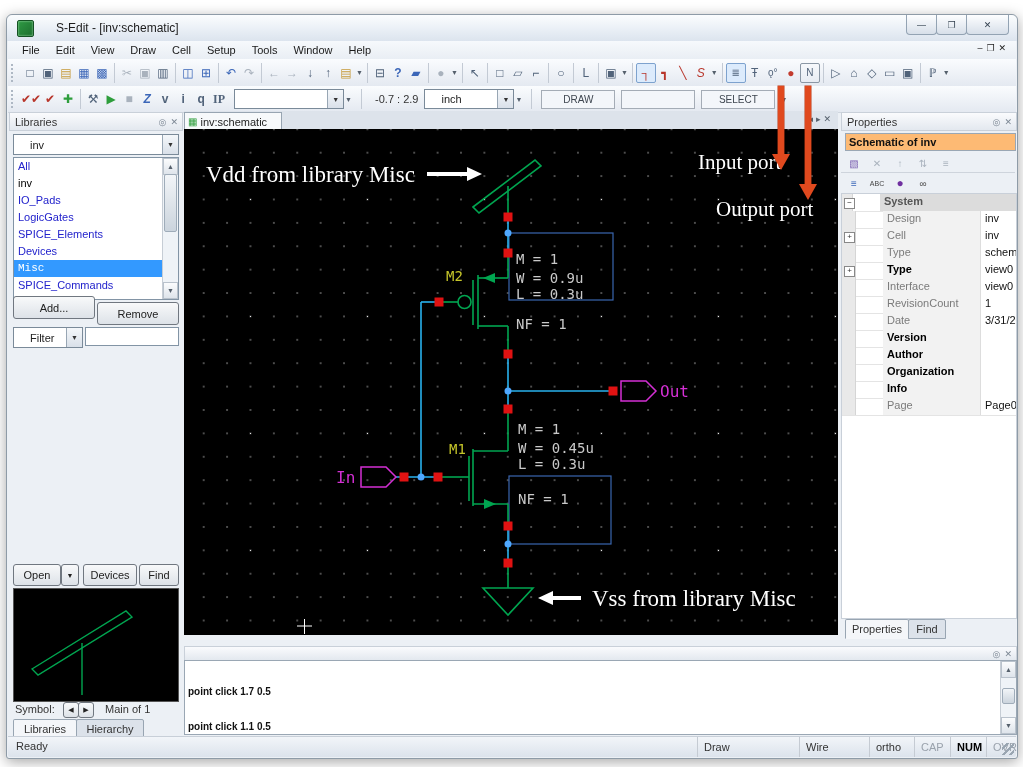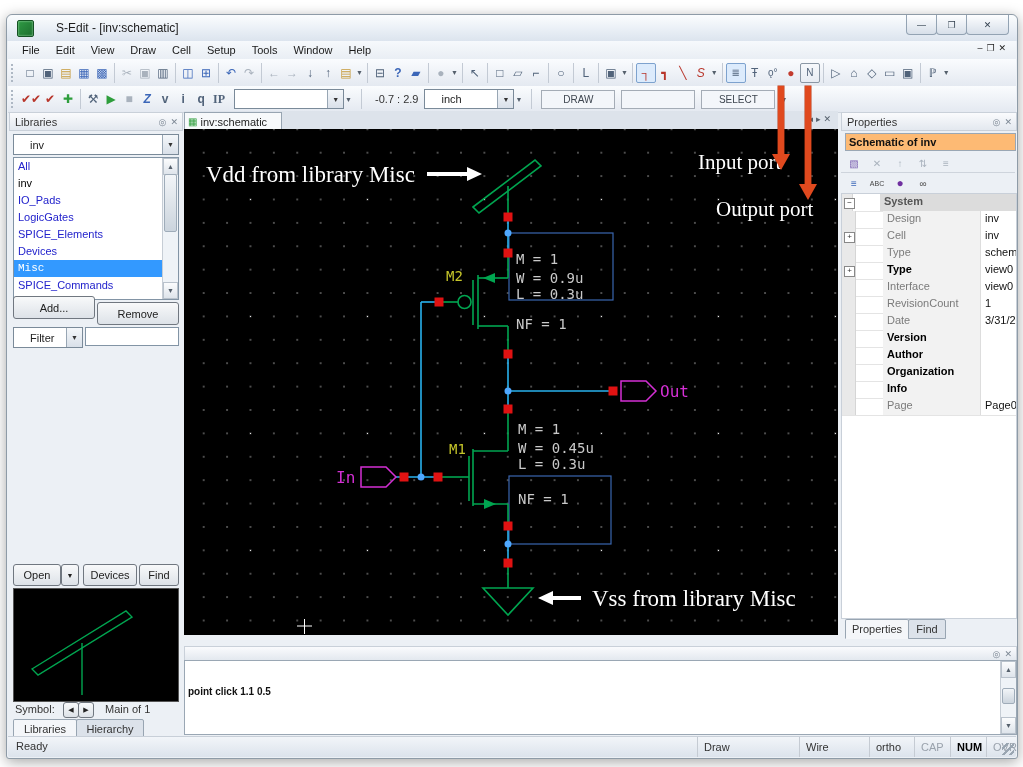--- a/index.html
+++ b/index.html
@@ -473,20 +473,21 @@
   <div class="tab active" style="left:838px;top:604px;width:62px">Properties</div>
   <div class="tab" style="left:901px;top:604px;width:36px">Find</div>
 
   <div class="panel-hdr" style="left:177px;top:631px;width:831px;height:13px">
     <span class="ph-title"></span>
     <span class="ph-ico">◎</span>
     <span class="ph-ico">✕</span>
   </div>
   <div class="abs" style="left:177px;top:645px;width:831px;height:73px;background:#fff;border:1px solid #9AA7B4;overflow:hidden">
     <div id="log-text" style="position:absolute;left:3px;top:2px;right:18px">
+      <div class="log-line">point click 1.7 0.5</div>
       <div class="log-line">point click 1.1 0.5</div>
       
       
       
       
     </div>
     <div class="sb" style="right:0;top:0;bottom:0">
       <div class="ar">▲</div>
       <div class="thumb" style="bottom:30px;height:14px"></div>
       <div class="ar abs" style="left:0;right:0;bottom:0">▼</div>

